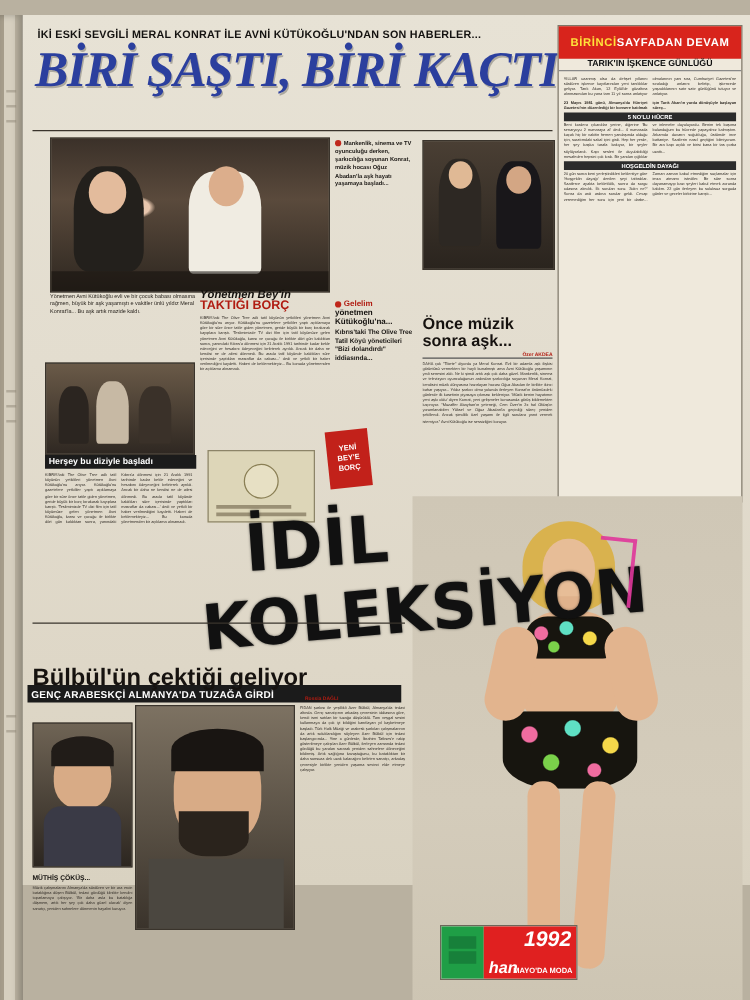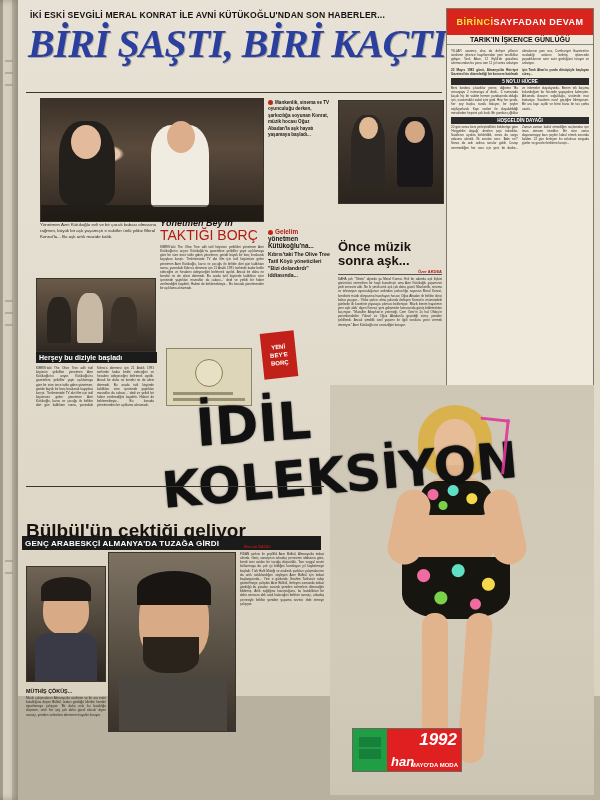--- a/index.html
+++ b/index.html
@@ -5,21 +5,21 @@
   html,body{margin:0;padding:0;}
   body{
     width:600px;height:800px;
     background:#b9b1a0;
     font-family:"Liberation Sans", sans-serif;
     overflow:hidden;
     position:relative;
   }
   
   #page{
-    position:absolute;left:0;top:0;width:600px;height:696px;
+    position:absolute;left:0;top:12px;width:600px;height:696px;
     background:
       linear-gradient(90deg,#c9c2b2 0 16px,rgba(0,0,0,0) 16px),
       linear-gradient(180deg,#e7e2d5 0%, #e3ddcf 40%, #ded7c7 75%, #d9d2c1 100%);
   }
   
   .gutter{
     position:absolute;left:0;top:0;width:18px;height:800px;
     background:linear-gradient(90deg,#a79e8c 0 3px,#d6cfbf 3px 12px,#bdb5a3 12px 18px);
     box-shadow:inset -3px 0 6px rgba(0,0,0,.25);
   }
@@ -153,21 +153,21 @@
     <div style="position:absolute;left:58px;top:16px;width:36px;height:70px;background:#19171a;border-radius:35% 35% 8% 8%;"></div>
     <div style="position:absolute;left:66px;top:20px;width:20px;height:22px;background:#d3a684;border-radius:50%;"></div>
   </div>
 
   <div class="blk" style="left:268px;top:100px;width:62px;font-size:4.6px;line-height:1.4;color:#1a1714;font-weight:bold;">
     <span class="bullet"></span><span>Mankenlik, sinema ve TV oyunculuğu derken, şarkıcılığa soyunan Konrat, müzik hocası Oğuz Abadan'la aşk hayatı yaşamaya başladı...</span>
   </div>
 
   <div class="box" style="left:160px;top:218px;width:104px;height:150px;">
     <div style="font-size:9px;font-weight:bold;font-style:italic;color:#14110e;">Yönetmen Bey'in</div>
-    <div style="font-size:14px;font-weight:normal;color:#b01c12;margin-top:-1px;">TAKTIĞI BORÇ</div>
+    <div style="font-size:10px;font-weight:bold;color:#b01c12;margin-top:-1px;">TAKTIĞI BORÇ</div>
     <div class="micro" style="margin-top:2px;height:122px;overflow:hidden;">KIBRIS'taki The Olive Tree adlı tatil köyünün yetkilileri yönetmen Avni Kütükoğlu'nu arıyor. Kütükoğlu'nu gazetelere yetkililer yaptı açıklamaya göre bir süre önce tatile giden yönetmen, geride büyük bir borç bırakarak kayıplara karıştı. 'Teslimimizde TV dizi film için tatil köyümüze gelen yönetmen Avni Kütükoğlu, karısı ve çocuğu ile birlikte dört gün kaldıktan sonra, yanındaki Kıbrıs'a dönmesi için 21 Aralık 1991 tarihinde kadar bekle edeceğini ve hesabını ödeyeceğini belirterek ayrıldı. Ancak bir daha ne kendisi ne de ailesi dönmedi. Bu arada tatil köyünde kaldıkları süre içerisinde yaptıkları masraflar da cabası...' dedi ve yetkili bir haber verilmediğini kaydetti. Haberi de beklemekteyiz... Bu konuda yönetmenden bir açıklama alınamadı.</div>
   </div>
 
   <div class="box" style="left:268px;top:228px;width:64px;height:142px;">
     <div style="font-size:6.4px;font-weight:bold;color:#b01c12;">
       <span class="bullet"></span><span>Gelelim</span>
     </div>
     <div style="font-size:6.4px;font-weight:bold;color:#14110e;">yönetmen</div>
     <div style="font-size:6.4px;font-weight:bold;color:#14110e;">Kütükoğlu'na...</div>
     <div style="font-size:5.2px;font-weight:bold;line-height:1.35;color:#1a1714;margin-top:2px;">Kıbrıs'taki The Olive Tree Tatil Köyü yöneticileri "Bizi dolandırdı" iddiasında...</div>

